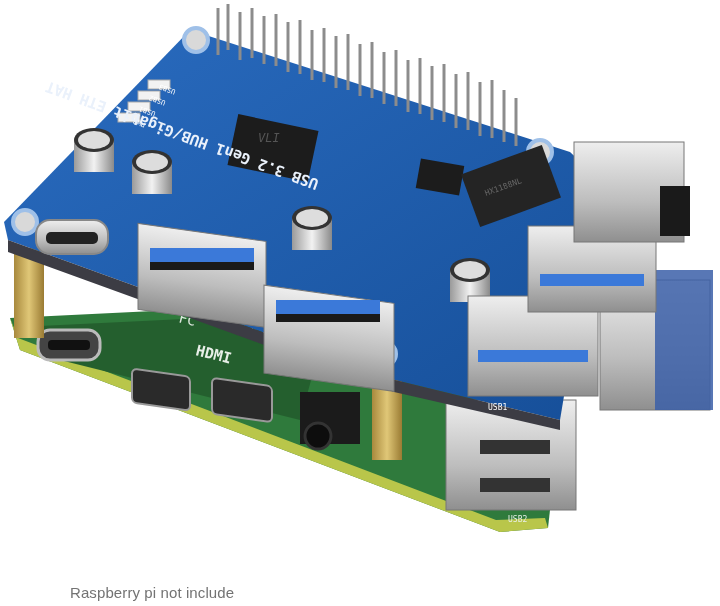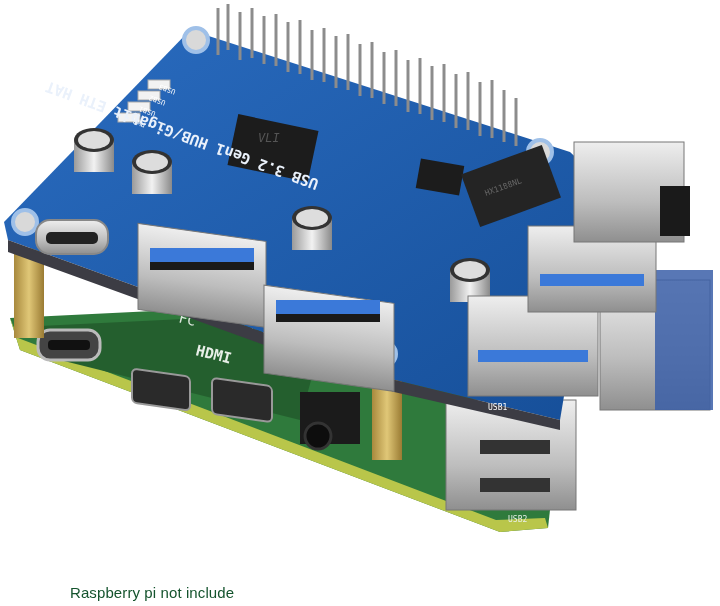--- a/index.html
+++ b/index.html
@@ -1,18 +1,18 @@
 <!DOCTYPE html>
 <html><head>
 <meta charset="utf-8">
 <style>
   html,body{margin:0;padding:0;background:#ffffff;}
   body{width:720px;height:606px;position:relative;overflow:hidden;font-family:"Liberation Sans",sans-serif;}
   #scene{position:absolute;left:0;top:0;width:720px;height:560px;}
-  .caption{position:absolute;left:70px;top:584px;font-size:15px;color:#14532d;font-family:"Liberation Sans",sans-serif;letter-spacing:0.1px;}
+  .caption{position:absolute;left:70px;top:584px;font-size:15px;color:#737373;font-family:"Liberation Sans",sans-serif;letter-spacing:0.1px;}
   svg text{font-family:"DejaVu Sans Mono",monospace;}
 </style>
 </head>
 <body>
 
 <div id="scene">
 <svg width="720" height="560" viewBox="0 0 720 560" xmlns="http://www.w3.org/2000/svg">
   <defs>
     <linearGradient id="hatGrad" x1="0" y1="0" x2="1" y2="1">
       <stop offset="0" stop-color="#2a6cc0"></stop>

